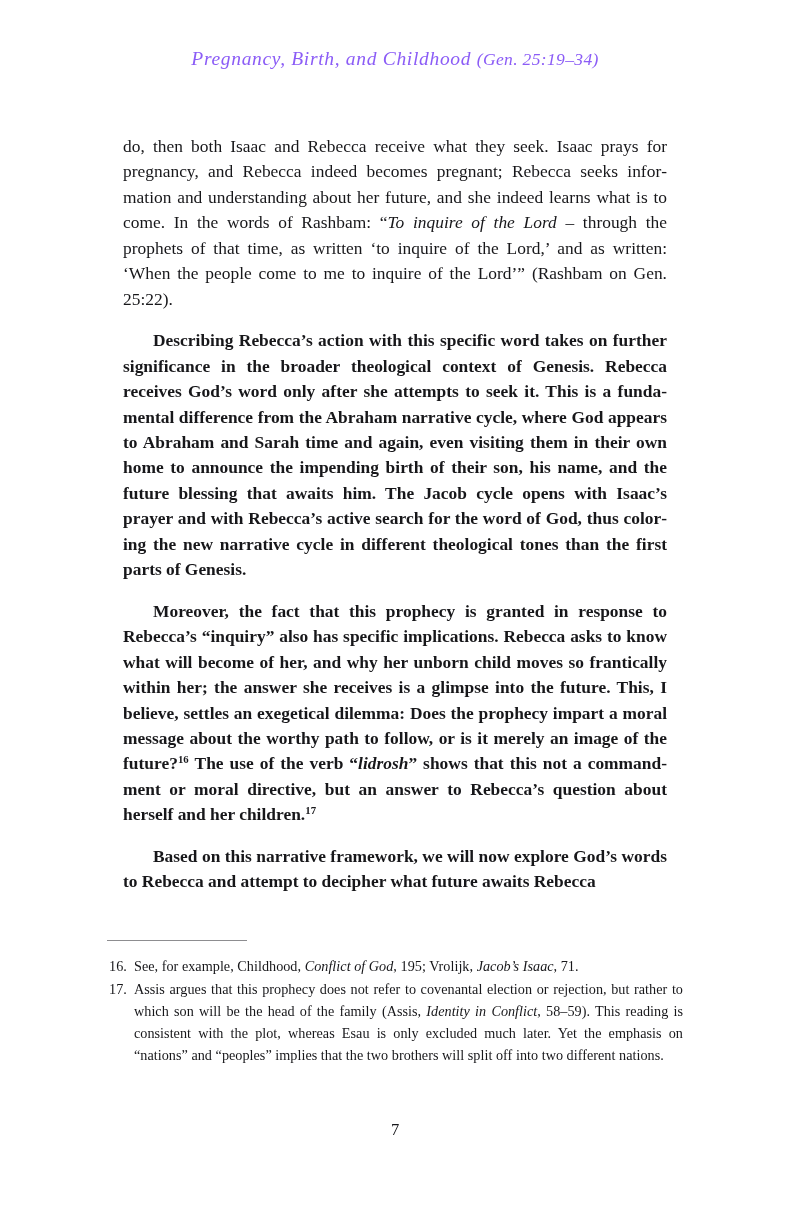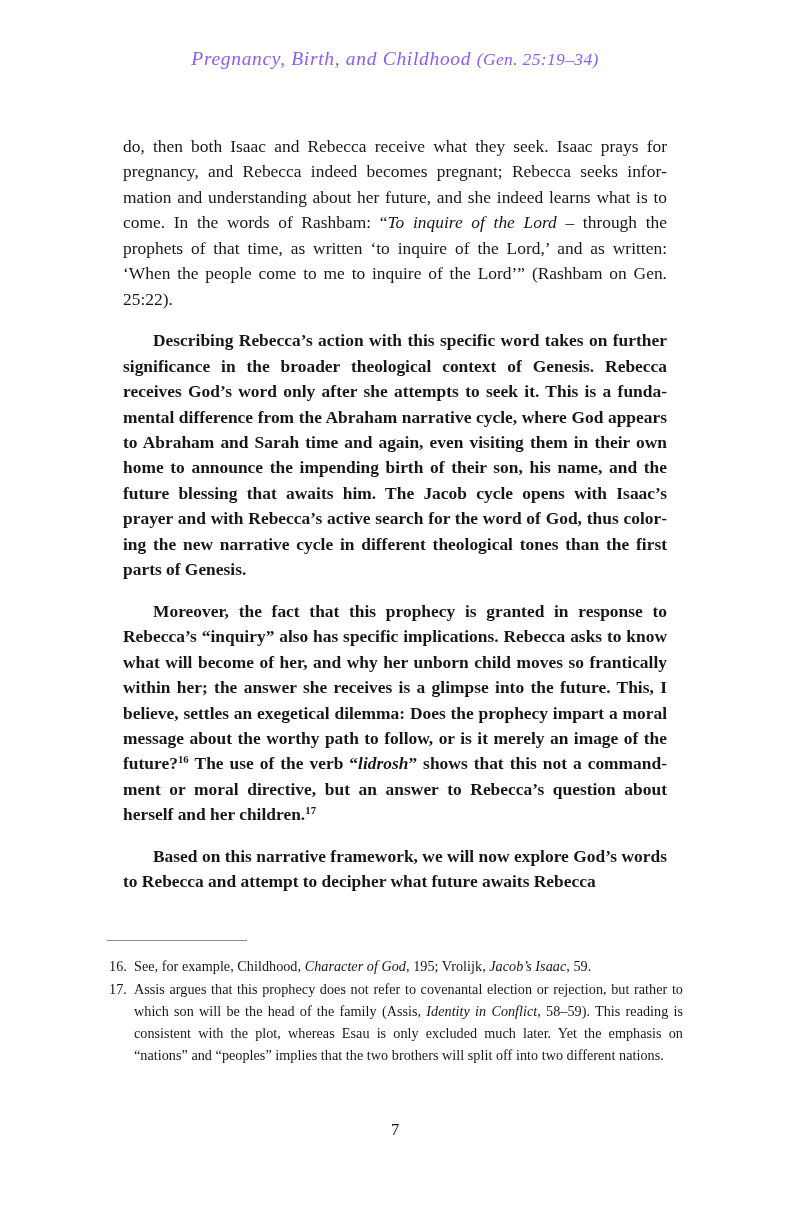--- a/index.html
+++ b/index.html
@@ -133,20 +133,20 @@
   <div class="body-block" id="body-block">
       <p class="para"><span>do, then both Isaac and Rebecca receive what they seek. Isaac prays for pregnancy, and Rebecca indeed becomes pregnant; Rebecca seeks infor­mation and understanding about her future, and she indeed learns what is to come. In the words of Rashbam: “</span><span class="it">To inquire of the Lord</span><span> – through the prophets of that time, as written ‘to inquire of the Lord,’ and as writ­ten: ‘When the people come to me to inquire of the Lord’” (Rashbam on Gen. 25:22).</span></p>
       <p class="para indent"><span>Describing Rebecca’s action with this specific word takes on fur­ther significance in the broader theological context of Genesis. Rebecca receives God’s word only after she attempts to seek it. This is a funda­mental difference from the Abraham narrative cycle, where God appears to Abraham and Sarah time and again, even visiting them in their own home to announce the impending birth of their son, his name, and the future blessing that awaits him. The Jacob cycle opens with Isaac’s prayer and with Rebecca’s active search for the word of God, thus color­ing the new narrative cycle in different theological tones than the first parts of Genesis.</span></p>
       <p class="para indent"><span>Moreover, the fact that this prophecy is granted in response to Rebecca’s “inquiry” also has specific implications. Rebecca asks to know what will become of her, and why her unborn child moves so frantically within her; the answer she receives is a glimpse into the future. This, I believe, settles an exegetical dilemma: Does the prophecy impart a moral message about the worthy path to follow, or is it merely an image of the future?</span><sup class="fn">16</sup><span> The use of the verb “</span><span class="it">lidrosh</span><span>” shows that this not a command­ment or moral directive, but an answer to Rebecca’s question about herself and her children.</span><sup class="fn">17</sup></p>
       <p class="para indent"><span>Based on this narrative framework, we will now explore God’s words to Rebecca and attempt to decipher what future awaits Rebecca</span></p>
     </div>
 
   <div class="footnotes">
     <div class="fn-rule"></div>
     <div id="fn-list">
-        <div class="fn-item"><span class="fn-num">16.</span><span><span>See, for example, Childhood, </span><span class="it">Character of God</span><span>, 195; Vrolijk, </span><span class="it">Jacob’s Isaac</span><span>, 59.</span></span></div>
+        <div class="fn-item"><span class="fn-num">16.</span><span><span>See, for example, Childhood, </span><span class="it">Conflict of God</span><span>, 195; Vrolijk, </span><span class="it">Jacob’s Isaac</span><span>, 71.</span></span></div>
         <div class="fn-item"><span class="fn-num">17.</span><span><span>Assis argues that this prophecy does not refer to covenantal election or rejection, but rather to which son will be the head of the family (Assis, </span><span class="it">Identity in Conflict</span><span>, 58–59). This reading is consistent with the plot, whereas Esau is only excluded much later. Yet the emphasis on “nations” and “peoples” implies that the two brothers will split off into two different nations.</span></span></div>
       </div>
   </div>
 
   <div class="folio">7</div>
 
 </div>
 
 </body></html>

